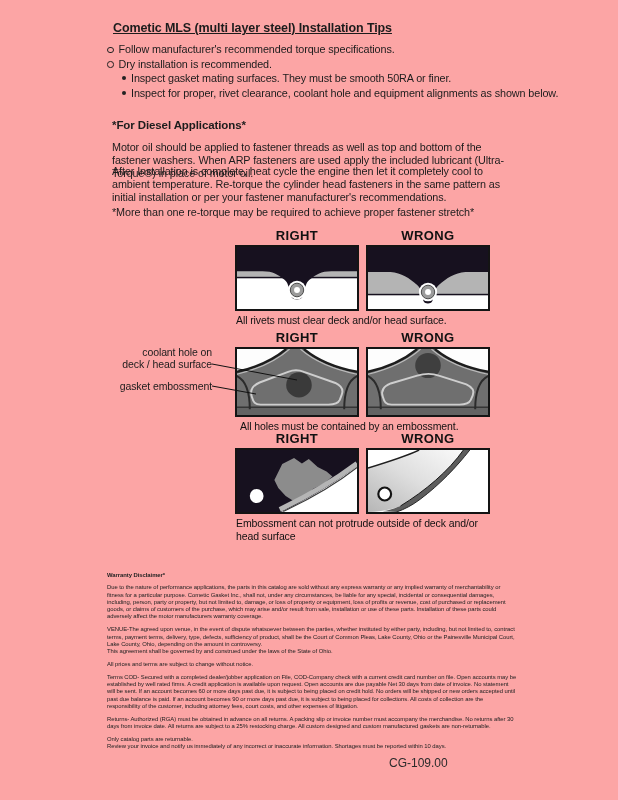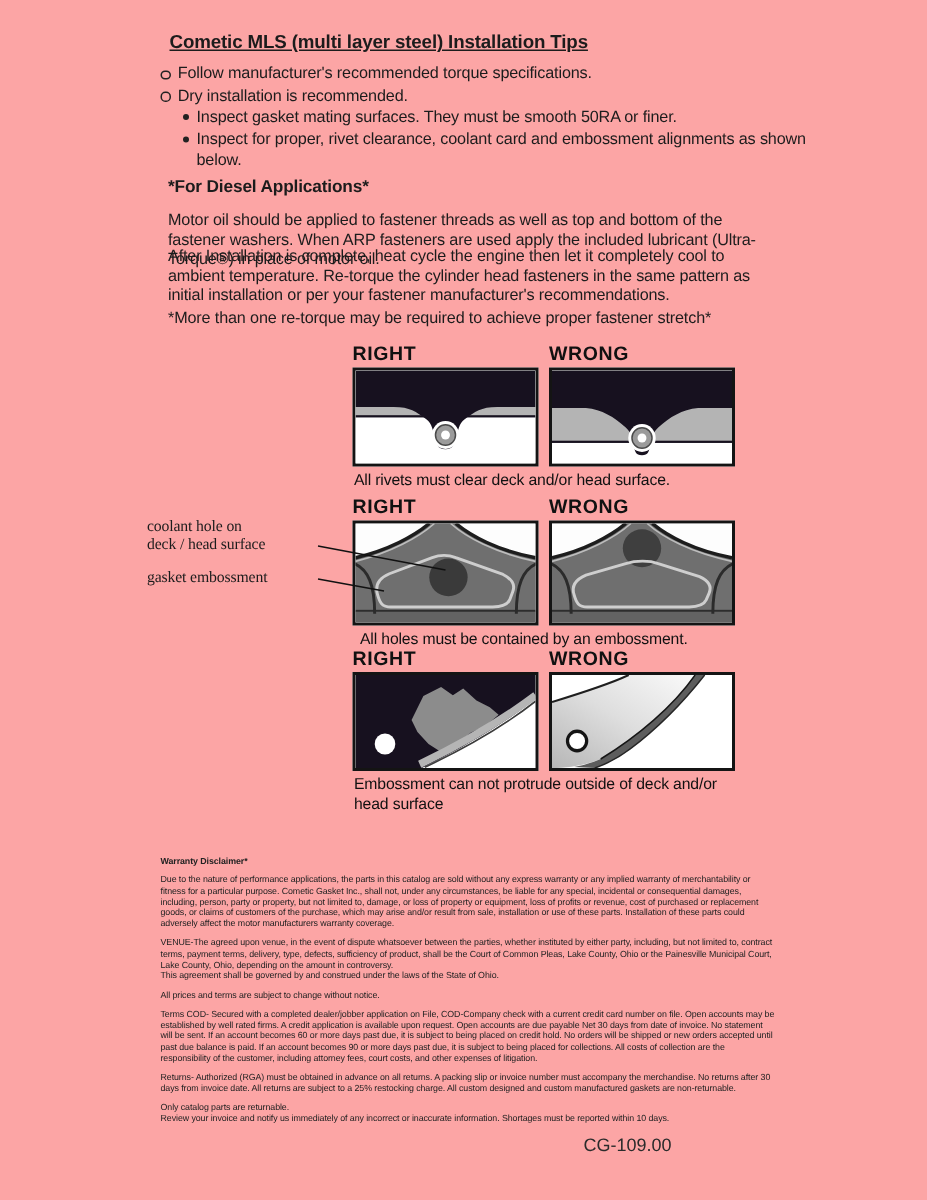--- a/index.html
+++ b/index.html
@@ -14,26 +14,26 @@
   }
   .tips { left:107px; top:42px; width:455px; }
   .t-line { display:flex; align-items:flex-start; line-height:14.6px; font-size:10.8px; letter-spacing:-0.1px; }
   .t-line.sub { padding-left:15px; }
   .ob { width:4.5px; height:4.5px; border:1px solid #222; border-radius:50%; margin:4.5px 5px 0 0; flex:none; }
   .fb { width:4px; height:4px; background:#222; border-radius:50%; margin:5px 5px 0 0; flex:none; }
   .sec-head { font-size:11.5px; font-weight:bold; margin:0; letter-spacing:-0.1px; }
   .body-p { font-size:10.8px; line-height:13.2px; letter-spacing:-0.1px; margin:0; width:402px; }
   .dia-row { width:258px; }
   .dia-heads { display:flex; gap:7px; }
-  .dia-heads span { width:124px; text-align:left; font-size:13px; font-weight:bold; letter-spacing:0.4px; color:#111; }
+  .dia-heads span { width:124px; text-align:center; font-size:13px; font-weight:bold; letter-spacing:0.4px; color:#111; }
   .dia-imgs { display:flex; gap:7px; margin-top:2px; }
   .dia-img { width:120px; border:2px solid #141414; background:#fff; font-size:0; }
   .dia-img svg { display:block; width:120px; }
   .dia-caption { font-size:10.5px; font-weight:normal; color:#111; letter-spacing:-0.1px; line-height:12.5px; margin-top:3px; }
-  .callouts { left:98px; top:346px; width:114px; font-size:10.5px; line-height:12px; letter-spacing:-0.1px;font-family:Liberation Serif, serif; }
+  .callouts { left:98px; top:346px; width:114px; text-align:right; font-size:10.5px; line-height:12px; letter-spacing:-0.1px; }
   .callouts .second { margin-top:10px; }
   .leader-svg { left:204px; top:352px; }
   .legal { left:107px; top:572px; width:410px; font-size:5.9px; line-height:7.3px; letter-spacing:-0.05px; color:#222; }
   .legal p { margin:0 0 5.5px 0; }
   .legal p.nogap { margin:0; }
   .legal .lg-head { font-weight:bold; margin:0 0 5px 0; }
   .part-number { left:389px; top:756px; font-size:12px; color:#2b2b2b; }
 </style>
 </head>
 <body>
@@ -50,21 +50,21 @@
     <div class="t-line">
       <span class="ob"></span>
       <span>Dry installation is recommended.</span>
     </div>
     <div class="t-line sub">
       <span class="fb"></span>
       <span>Inspect gasket mating surfaces. They must be smooth 50RA or finer.</span>
     </div>
     <div class="t-line sub">
       <span class="fb"></span>
-      <span>Inspect for proper, rivet clearance, coolant card and embossment alignments as shown below.</span>
+      <span>Inspect for proper, rivet clearance, coolant hole and equipment alignments as shown below.</span>
     </div>
   </div>
 
   <h2 class="abs sec-head" style="left:112px; top:119px;">*For Diesel Applications*</h2>
   <p class="abs body-p" style="left:112px; top:141px;">Motor oil should be applied to fastener threads as well as top and bottom of the fastener washers. When ARP fasteners are used apply the included lubricant (Ultra-Torque®) in place of motor oil.</p>
   <p class="abs body-p" style="left:112px; top:165px;">After Installation is complete, heat cycle the engine then let it completely cool to ambient temperature. Re-torque the cylinder head fasteners in the same pattern as initial installation or per your fastener manufacturer's recommendations.</p>
   <p class="abs body-p" style="left:112px; top:206px;">*More than one re-torque may be required to achieve proper fastener stretch*</p>
 
   <div class="abs dia-row" style="left:235px; top:228px;">
     <div class="dia-heads">

